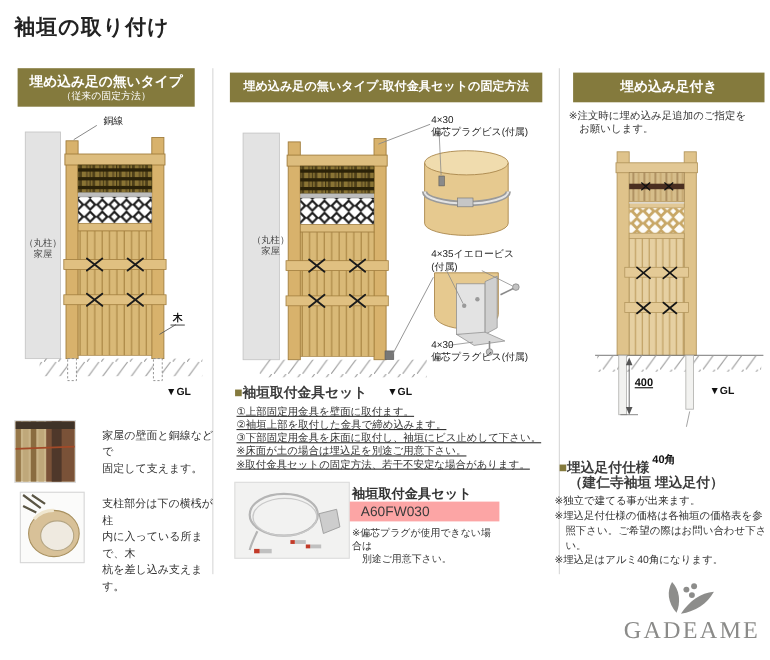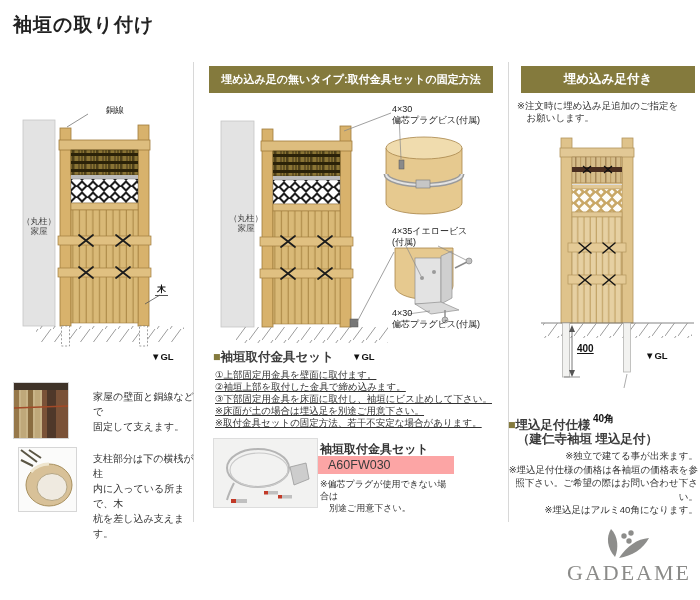--- a/index.html
+++ b/index.html
@@ -15,21 +15,21 @@
   .lbl{font-size:9px;color:#222;line-height:11px;}
   .lbl-b{font-size:9px;font-weight:bold;color:#111;line-height:10px;}
   .gl{font-size:9.5px;font-weight:bold;color:#111;margin-top:40px;}
   .cap{font-size:10px;line-height:15px;color:#333;}
   .walllbl{font-size:8.5px;line-height:10px;color:#444;text-align:center;}
   .secline{font-size:12.5px;font-weight:bold;color:#3c3c3c;}
   .secline .bullet{color:#847a3d;}
   .steps{font-size:9.5px;line-height:11.5px;color:#333;}
   .steps div{margin-bottom:0.5px;}
   .notes{font-size:9.5px;line-height:13.5px;color:#333;}
-  .notes div{padding-left:10px;text-indent:-10px;text-align:right;}
+  .notes div{padding-left:10px;text-indent:-10px;}
   .prodname{font-size:12px;font-weight:bold;color:#333;}
   .codebox{background:#fca5a5;font-size:12.5px;color:#3a3a3a;line-height:18px;padding-left:10px;}
   .smallnote{font-size:9px;line-height:12px;color:#333;}
   .photo{border:1px solid #d6d6d6;}
   #logo-text{font-family:"Liberation Serif","DejaVu Serif",serif;font-size:22px;color:#8b8b89;
              letter-spacing:2px;text-align:center;}
 </style>
 </head>
 <body>
 
@@ -94,31 +94,35 @@
         </g>
       </g>
     </defs>
   </svg>
 
   <div id="page-title" class="abs" style="left:13px;top:12px;">袖垣の取り付け</div>
 
   <div class="vline" style="left:193px;"></div>
   <div class="vline" style="left:508px;"></div>
 
+  <div class="abs colhdr" style="left:16px;top:62px;width:161px;height:35px;">
+    <div class="main">埋め込み足の無いタイプ</div>
+    <div class="sub">（従来の固定方法）</div>
+  </div>
 
   <svg class="abs" style="left:14px;top:104px;" width="180" height="250">
     <rect x="9" y="16" width="32" height="206" fill="#e3e3e3" stroke="#c6c6c6" stroke-width="0.8"></rect>
     <use href="#fencegrp" x="46" y="16"></use>
     <rect x="22" y="222" width="148" height="16" fill="url(#hatch)"></rect>
     <rect x="47.5" y="222" width="8" height="20" fill="#ffffff" stroke="#888" stroke-width="0.8" stroke-dasharray="2,1.8"></rect>
     <rect x="125.5" y="222" width="8" height="20" fill="#ffffff" stroke="#888" stroke-width="0.8" stroke-dasharray="2,1.8"></rect>
     <line x1="74" y1="10" x2="53" y2="23" stroke="#777" stroke-width="0.8"></line>
     <line x1="146" y1="191" x2="131" y2="200" stroke="#555" stroke-width="0.8"></line>
   </svg>
-  <span class="abs lbl" style="left:82px;top:105px;padding-left:24px;">銅線</span>
+  <span class="abs lbl" style="left:70px;top:105px;padding-left:24px;">銅線</span>
   <span class="abs walllbl pre" style="left:21px;top:216px;width:36px;">（丸柱）
 家屋</span>
   <span class="abs lbl-b" style="left:155px;top:284px;border-bottom:1px solid #555;padding:0 2px 1px 2px;">木</span>
   <span class="abs gl" style="left:151px;top:311px;">▼GL</span>
 
   <svg class="abs photo" style="left:13px;top:382px;" width="54" height="55">
     <rect width="54" height="55" fill="#c9b488"></rect>
     <rect x="0" width="5" height="55" fill="#96784a"></rect>
       <rect x="7" width="5" height="55" fill="#bfa87a"></rect>
     <rect x="14" width="5" height="55" fill="#8a6c40"></rect>

